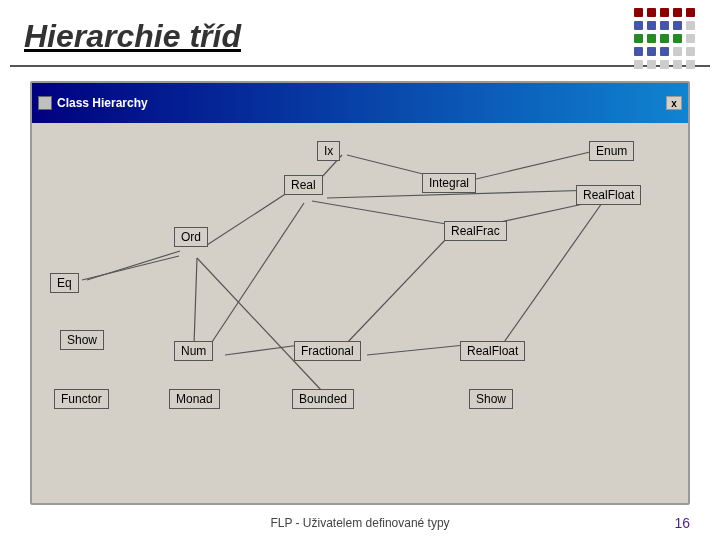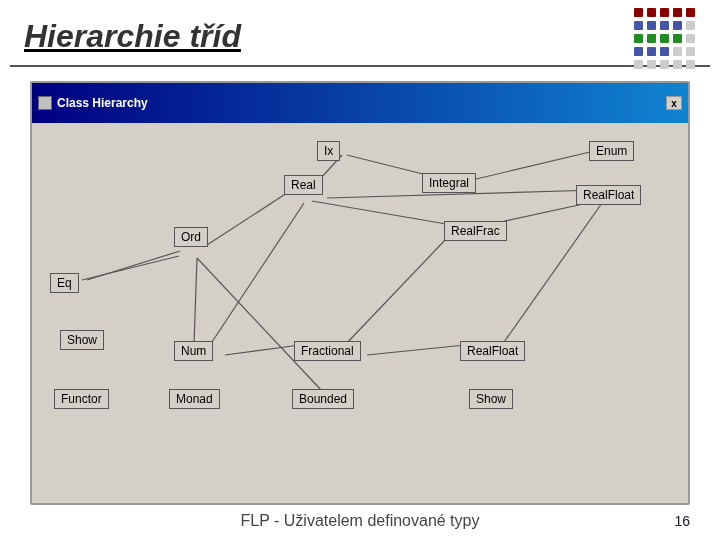--- a/index.html
+++ b/index.html
@@ -129,28 +129,28 @@
     .footer {
       position: absolute;
       bottom: 10px;
       left: 0;
       right: 0;
       display: flex;
       justify-content: center;
       align-items: center;
     }
     .footer-text {
-      font-size: 16px;
+      font-size: 12px;
       color: #444;
     }
     .footer-page {
       position: absolute;
       right: 30px;
       font-size: 14px;
-      color: #0f172a;
+      color: #4c1d95;
     }
   </style>
 </head>
 <body>
 
 <div class="header">
   <h1 class="page-title">Hierarchie tříd</h1>
   <div class="dots-decoration" id="dots-container">
       <div class="dot" style="background: rgb(139, 0, 0);"></div>
       <div class="dot" style="background: rgb(139, 0, 0);"></div>

